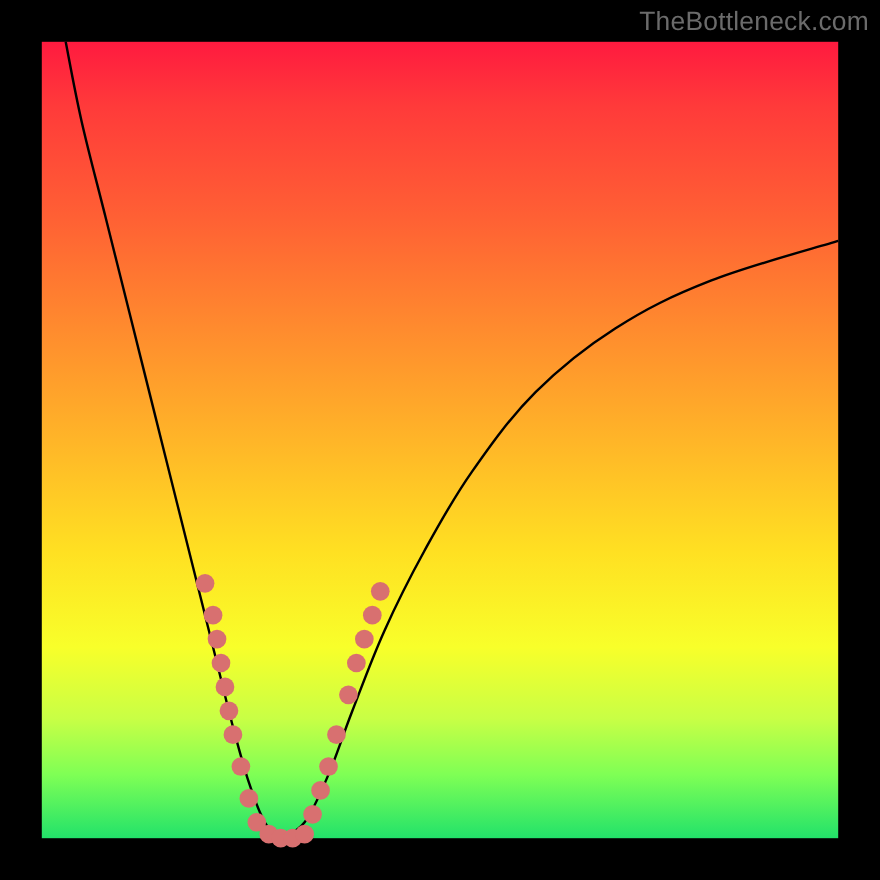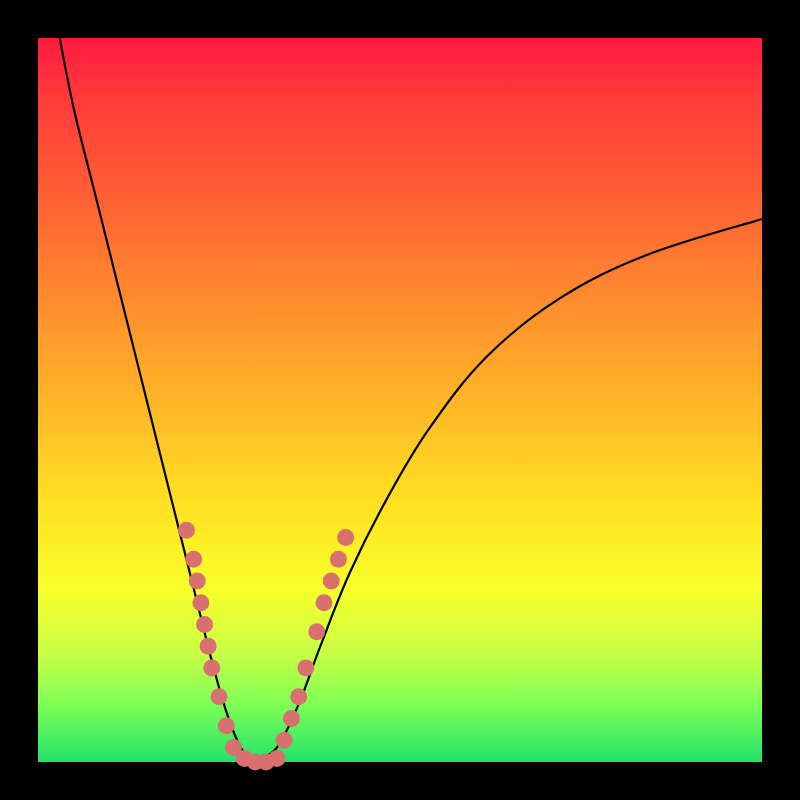--- a/index.html
+++ b/index.html
@@ -64,20 +64,21 @@
   }
   .dot {
     fill: #d87070;
     stroke: none;
   }
 </style>
 </head>
 <body>
 
 <div class="frame">
+  <div class="watermark">TheBottleneck.com</div>
   <div class="plot-area">
     <svg class="curves" viewBox="0 0 724 724">
       <g id="svg-content">
           <path d="M 21.72 0 C 24.3264 13.031999999999995, 29.684000000000005 43.729599999999984, 36.2 72.39999999999998 C 42.716 101.07039999999998, 50.1008 128.00319999999996, 57.92 159.27999999999997 C 65.7392 190.55679999999998, 71.82079999999999 214.88319999999996, 79.64 246.15999999999997 C 87.45920000000001 277.43679999999995, 93.54080000000002 301.7632, 101.36000000000001 333.03999999999996 C 109.17920000000001 364.31679999999994, 115.26080000000002 388.6432, 123.08000000000001 419.92 C 130.8992 451.19680000000005, 138.28400000000002 480.736, 144.8 506.8 C 151.316 532.864, 154.0672 543.8688000000001, 159.28 564.72 C 164.4928 585.5712, 168.54719999999998 603.092, 173.76 622.64 C 178.9728 642.188, 183.0272 657.6815999999999, 188.24 673.3199999999999 C 193.45280000000002 688.9584, 197.50720000000004 700.3976, 202.72000000000003 709.52 C 207.93280000000001 718.6424, 214.5936 721.3936, 217.2 724" class="curve-path" stroke="#000000"></path>
           <path d="M 217.2 724 C 221.1096 721.3936, 231.10080000000002 719.9456, 238.92000000000002 709.52 C 246.7392 699.0944, 252.8208 684.3248000000001, 260.64 666.08 C 268.4592 647.8352, 273.2376 631.6175999999999, 282.36 608.16 C 291.48240000000004 584.7024, 299.5912 561.824, 311.32 535.76 C 323.04879999999997 509.696, 333.1848 489.42400000000004, 347.52 463.36 C 361.85519999999997 437.296, 372.71520000000004 417.024, 390.96000000000004 390.96 C 409.20480000000003 364.89599999999996, 425.4224 342.01759999999996, 448.88 318.55999999999995 C 472.3376 295.10239999999993, 492.6096 278.8848, 521.28 260.64 C 549.9504 242.39520000000002, 571.6704 231.53520000000003, 608.16 217.20000000000005 C 644.6496 202.86480000000006, 703.1487999999999 187.51600000000002, 724 181" class="curve-path" stroke="#000000"></path>
           <circle cx="148.42" cy="492.32" r="8.5" class="dot" fill="#d87070"></circle>
           <circle cx="155.66" cy="521.28" r="8.5" class="dot" fill="#d87070"></circle>
           <circle cx="159.28" cy="543" r="8.5" class="dot" fill="#d87070"></circle>
           <circle cx="162.9" cy="564.72" r="8.5" class="dot" fill="#d87070"></circle>
           <circle cx="166.52" cy="586.44" r="8.5" class="dot" fill="#d87070"></circle>

